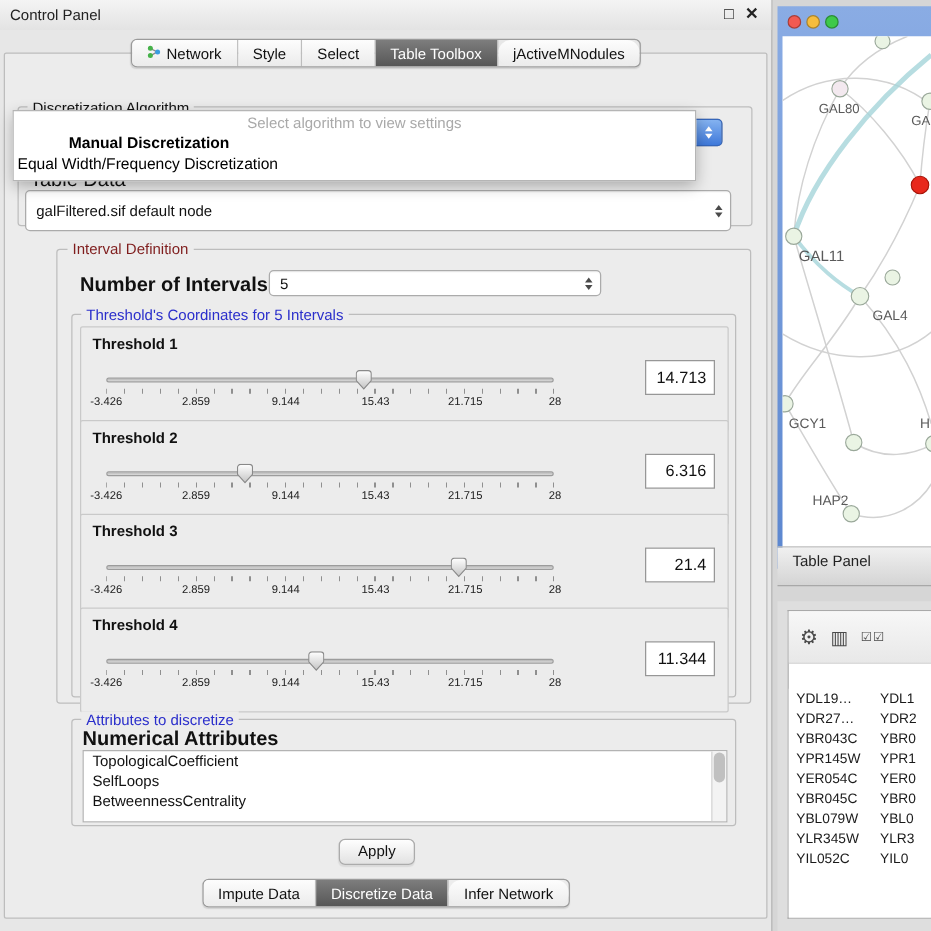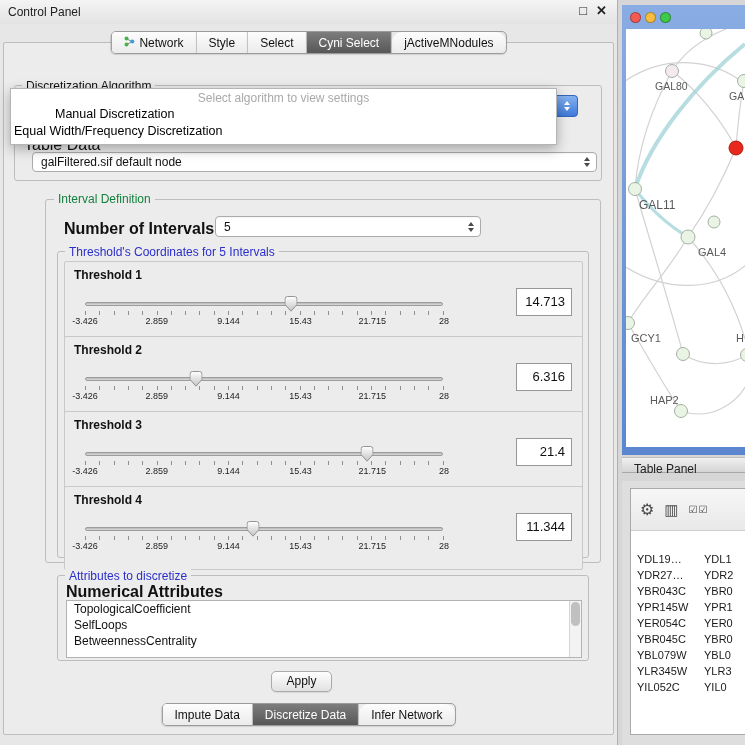--- a/index.html
+++ b/index.html
@@ -30,21 +30,21 @@
     white-space:nowrap; color:#111; }
   .seg:last-child { border-right:none;border-radius:10px; }
   .seg.selected { background:linear-gradient(#7d7d7d,#575757); color:#fff; }
   .top-tabs { top:31px; }
   .bottom-tabs { top:703px; }
 
   
   .groupbox { position:absolute; border:1px solid #bdbdbd; border-radius:3px; }
   .group-title { position:absolute; font-size:12px; background:#ececec; padding:0 4px;
     white-space:nowrap; z-index:4; }
-  .green { color:#15803d; }
+  .green { color:#7f1d1d; }
   .blue { color:#2a2ecb; }
   .plain-label { position:absolute; font-size:16px; }
   .bold { font-weight:bold; }
 
   
   .combo { position:absolute; background:#fff; border:1px solid #ababab; border-radius:4px;
     display:flex; align-items:center; padding-left:8px; font-size:12px; z-index:10;
     box-shadow: inset 0 1px 1px rgba(0,0,0,.04); }
   .combo-text { overflow:hidden; white-space:nowrap; }
   .spin { margin-left:auto; display:flex; flex-direction:column; align-items:center;
@@ -97,21 +97,21 @@
 
   
   #network-window { position:absolute; left:622px; top:5px; width:123px; height:450px;
     background:linear-gradient(#8aace4,#5b86cf); }
   .tl { position:absolute; top:7px; width:11px; height:11px; border-radius:50%;
     border:1px solid rgba(0,0,0,.3); }
   .nw-canvas { position:absolute; left:4px; top:24px; right:0; bottom:8px; background:#fff; overflow:hidden; }
   .nw-canvas svg text { font-family:"Liberation Sans",sans-serif; }
 
   
-  #table-panel-header { position:absolute; left:622px; top:457px; width:123px; height:16px;
+  #table-panel-header { position:absolute; left:622px; top:437px; width:123px; height:32px;
     background:linear-gradient(#f0f0f0,#d4d4d4); border-top:1px solid #bdbdbd; border-bottom:1px solid #a8a8a8; }
   #table-panel-header span { position:absolute; left:12px; top:4px; font-size:12px; color:#222; }
   #right-lower-bg { position:absolute; left:622px; top:481px; width:123px; height:264px; background:#dedede; }
   #table-window { position:absolute; left:630px; top:488px; width:115px; height:247px;
     background:#fff; border:1px solid #a9a9a9; border-right:none; }
   .tw-toolbar { position:absolute; left:0; top:0; right:0; height:42px;
     background:linear-gradient(#f7f7f7,#e8e8e8); border-bottom:1px solid #cfcfcf;
     display:flex; align-items:center; gap:10px; padding-left:9px; color:#4a4a4a; }
   .tw-gear { font-size:16px; }
   .tw-cols { font-size:15px; }
@@ -149,47 +149,47 @@
           </svg></span>
         <span>Network</span>
       </div>
       <div class="seg">
         <span>Style</span>
       </div>
       <div class="seg">
         <span>Select</span>
       </div>
       <div class="seg selected">
-        <span>Cyni Select</span>
+        <span>Table Toolbox</span>
       </div>
       <div class="seg">
         <span>jActiveMNodules</span>
       </div>
     </div>
 
   <div class="groupbox" style="left:14px;top:85px;width:588px;height:96px"></div>
   <div class="group-title" style="left:22px;top:79px">Discretization Algorithm</div>
 
   <div class="combo" style="left:20px;top:95px;width:558px;height:22px">
     <span class="combo-blue-btn">
       <span class="wtri-up"></span>
       <span class="wtri-down"></span>
     </span>
   </div>
 
   <div class="popup">
     <div class="ph">Select algorithm to view settings</div>
     <div>
-        <div class="opt" style="font-weight: normal; padding-left: 44px;">Manual Discretization</div>
+        <div class="opt" style="font-weight: bold; padding-left: 44px;">Manual Discretization</div>
         <div class="opt">Equal Width/Frequency Discretization</div>
       </div>
   </div>
 
   <div class="plain-label" style="left:24px;top:136px">Table Data</div>
-  <div class="combo" style="left:32px;top:152px;width:565px;height:20px">
+  <div class="combo" style="left:20px;top:152px;width:565px;height:33px">
     <span class="combo-text">galFiltered.sif default node</span>
     <span class="spin">
       <span class="tri-up"></span>
       <span class="tri-down"></span>
     </span>
   </div>
 
   <div class="groupbox" style="left:45px;top:199px;width:556px;height:364px"></div>
   <div class="group-title green" style="left:54px;top:192px">Interval Definition</div>
 

